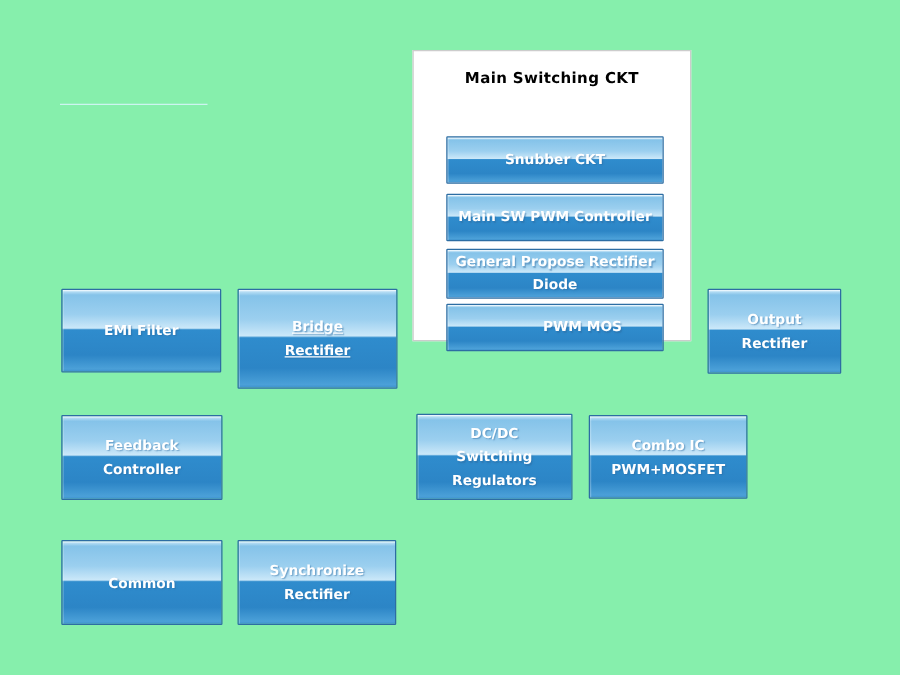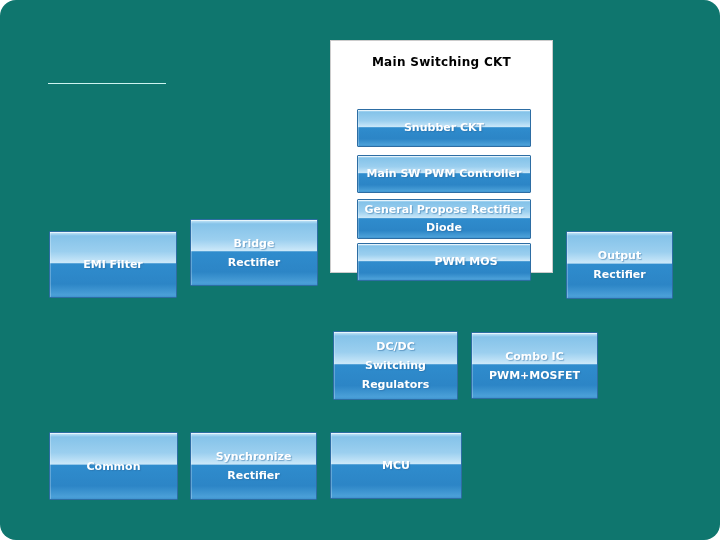--- a/index.html
+++ b/index.html
@@ -1,23 +1,22 @@
 <!DOCTYPE html>
 <html><head>
 <meta charset="utf-8">
 <style>
   html, body { margin: 0; padding: 0; background: #ffffff; }
   .canvas {
     position: relative;
     width: 720px;
     height: 540px;
-    background: #0f766e;
+    background: #86efac;
     overflow: hidden;
     font-family: "DejaVu Sans", "Liberation Sans", sans-serif;
-    border-radius: 16px;
   }
 
   
   .blk {
     position: absolute;
     box-sizing: border-box;
     border: 1px solid #2d6da3;
     border-radius: 1px;
     background: linear-gradient(to bottom,
       #cdeafa 0%,
@@ -38,21 +37,21 @@
     display: flex;
     align-items: center;
     justify-content: center;
     text-shadow: 1px 1px 1px rgba(44,105,160,0.5);
     cursor: pointer;
     margin-top: 23px;
   }
 
   
   .b-emi      { left: 49px;  top: 208px; width: 128px; height: 67px; }
-  .b-bridge   { left: 190px; top: 196px; width: 128px; height: 67px; }
+  .b-bridge   { left: 190px; top: 208px; width: 128px; height: 80px; text-decoration: underline; }
   .b-output   { left: 566px; top: 208px; width: 107px; height: 68px; }
   .b-feedback { left: 49px;  top: 309px; width: 129px; height: 68px; }
   .b-photo    { left: 189px; top: 309px; width: 130px; height: 68px; }
   .b-dcdc     { left: 333px; top: 308px; width: 125px; height: 69px; }
   .b-combo    { left: 471px; top: 309px; width: 127px; height: 67px; }
   .b-common   { left: 49px;  top: 409px; width: 129px; height: 68px; }
   .b-sync     { left: 190px; top: 409px; width: 127px; height: 68px; }
   .b-mcu      { left: 330px; top: 409px; width: 132px; height: 67px; }
 
   
@@ -103,24 +102,25 @@
 Diode</div>
     <div class="blk g-btn g-pwmmos">PWM MOS</div>
   </div>
 
   <div class="blk b-emi">EMI Filter</div>
   <div class="blk b-bridge">Bridge
 Rectifier</div>
   <div class="blk b-output">Output
 Rectifier</div>
 
+  <div class="blk b-feedback">Feedback
+Controller</div>
   <div class="blk b-dcdc">DC/DC
 Switching
 Regulators</div>
   <div class="blk b-combo">Combo IC
 PWM+MOSFET</div>
 
   <div class="blk b-common">Common</div>
   <div class="blk b-sync">Synchronize
 Rectifier</div>
-  <div class="blk b-mcu">MCU</div>
 
 </div>
 
 </body></html>

